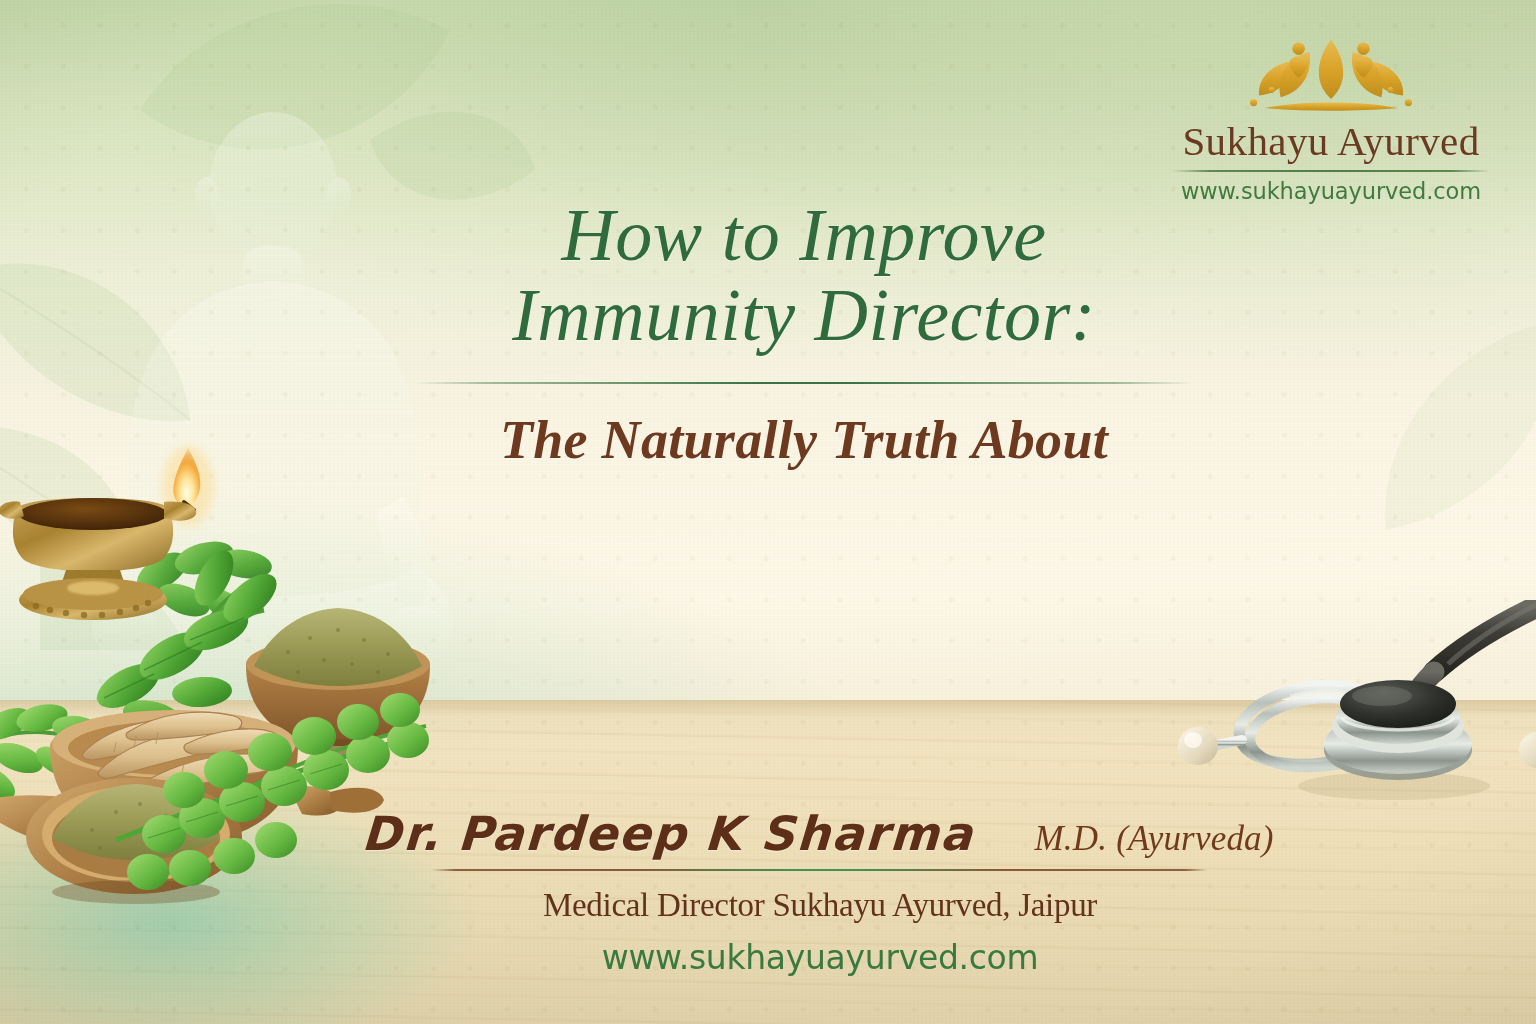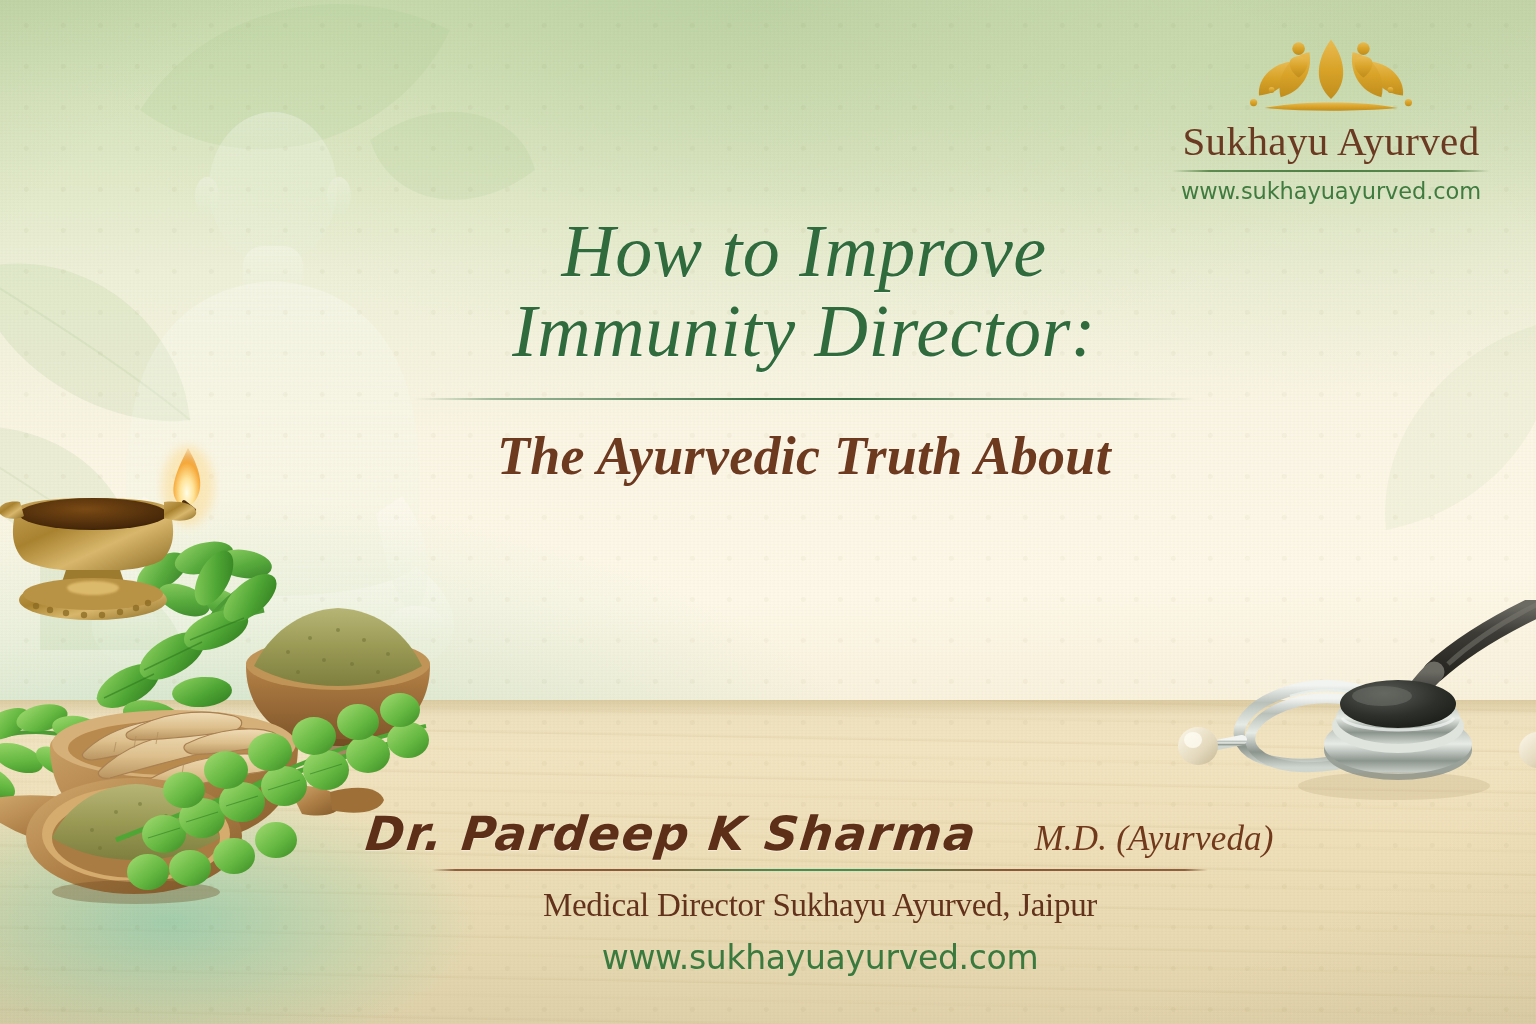--- a/index.html
+++ b/index.html
@@ -116,21 +116,21 @@
   #logo-url {
     font-family:"DejaVu Sans", sans-serif;
     font-size:22.5px; letter-spacing:-.1px;
     color:#3f7b3f;
     white-space:nowrap;
   }
 
   
   #text-block {
     position:absolute; left:404px; top:196px; width:800px;
-    text-align:center; z-index:25;margin-top:16px;
+    text-align:center; z-index:25;
   }
   .title-line {
     font-family:"Liberation Serif", serif;
     font-style:italic; font-weight:400;
     font-size:74px; line-height:1.08;
     color:#2f6b3d;
     letter-spacing:.5px;
     text-shadow:0 1px 1px rgba(255,255,255,.55);
   }
   #title-rule {
@@ -608,21 +608,21 @@
     </svg>
     <div id="logo-name">Sukhayu Ayurved</div>
     <div id="logo-rule"></div>
     <div id="logo-url">www.sukhayuayurved.com</div>
   </div>
 
   <div id="text-block">
     <div class="title-line">How to Improve</div>
     <div class="title-line">Immunity Director:</div>
     <div id="title-rule"></div>
-    <div class="subtitle-line">The Ayurvedic Truth About</div>
+    <div class="subtitle-line">The Naturally Truth About</div>
   </div>
 
   <div id="author-block">
     <div id="author-name-row">
       <span id="author-name">Dr. Pardeep  K  Sharma</span>
       <span id="author-degree">M.D. (Ayurveda)</span>
     </div>
     <div id="author-rule"></div>
     <div id="author-role">Medical Director Sukhayu Ayurved, Jaipur</div>
     <div id="author-url">www.sukhayuayurved.com</div>

